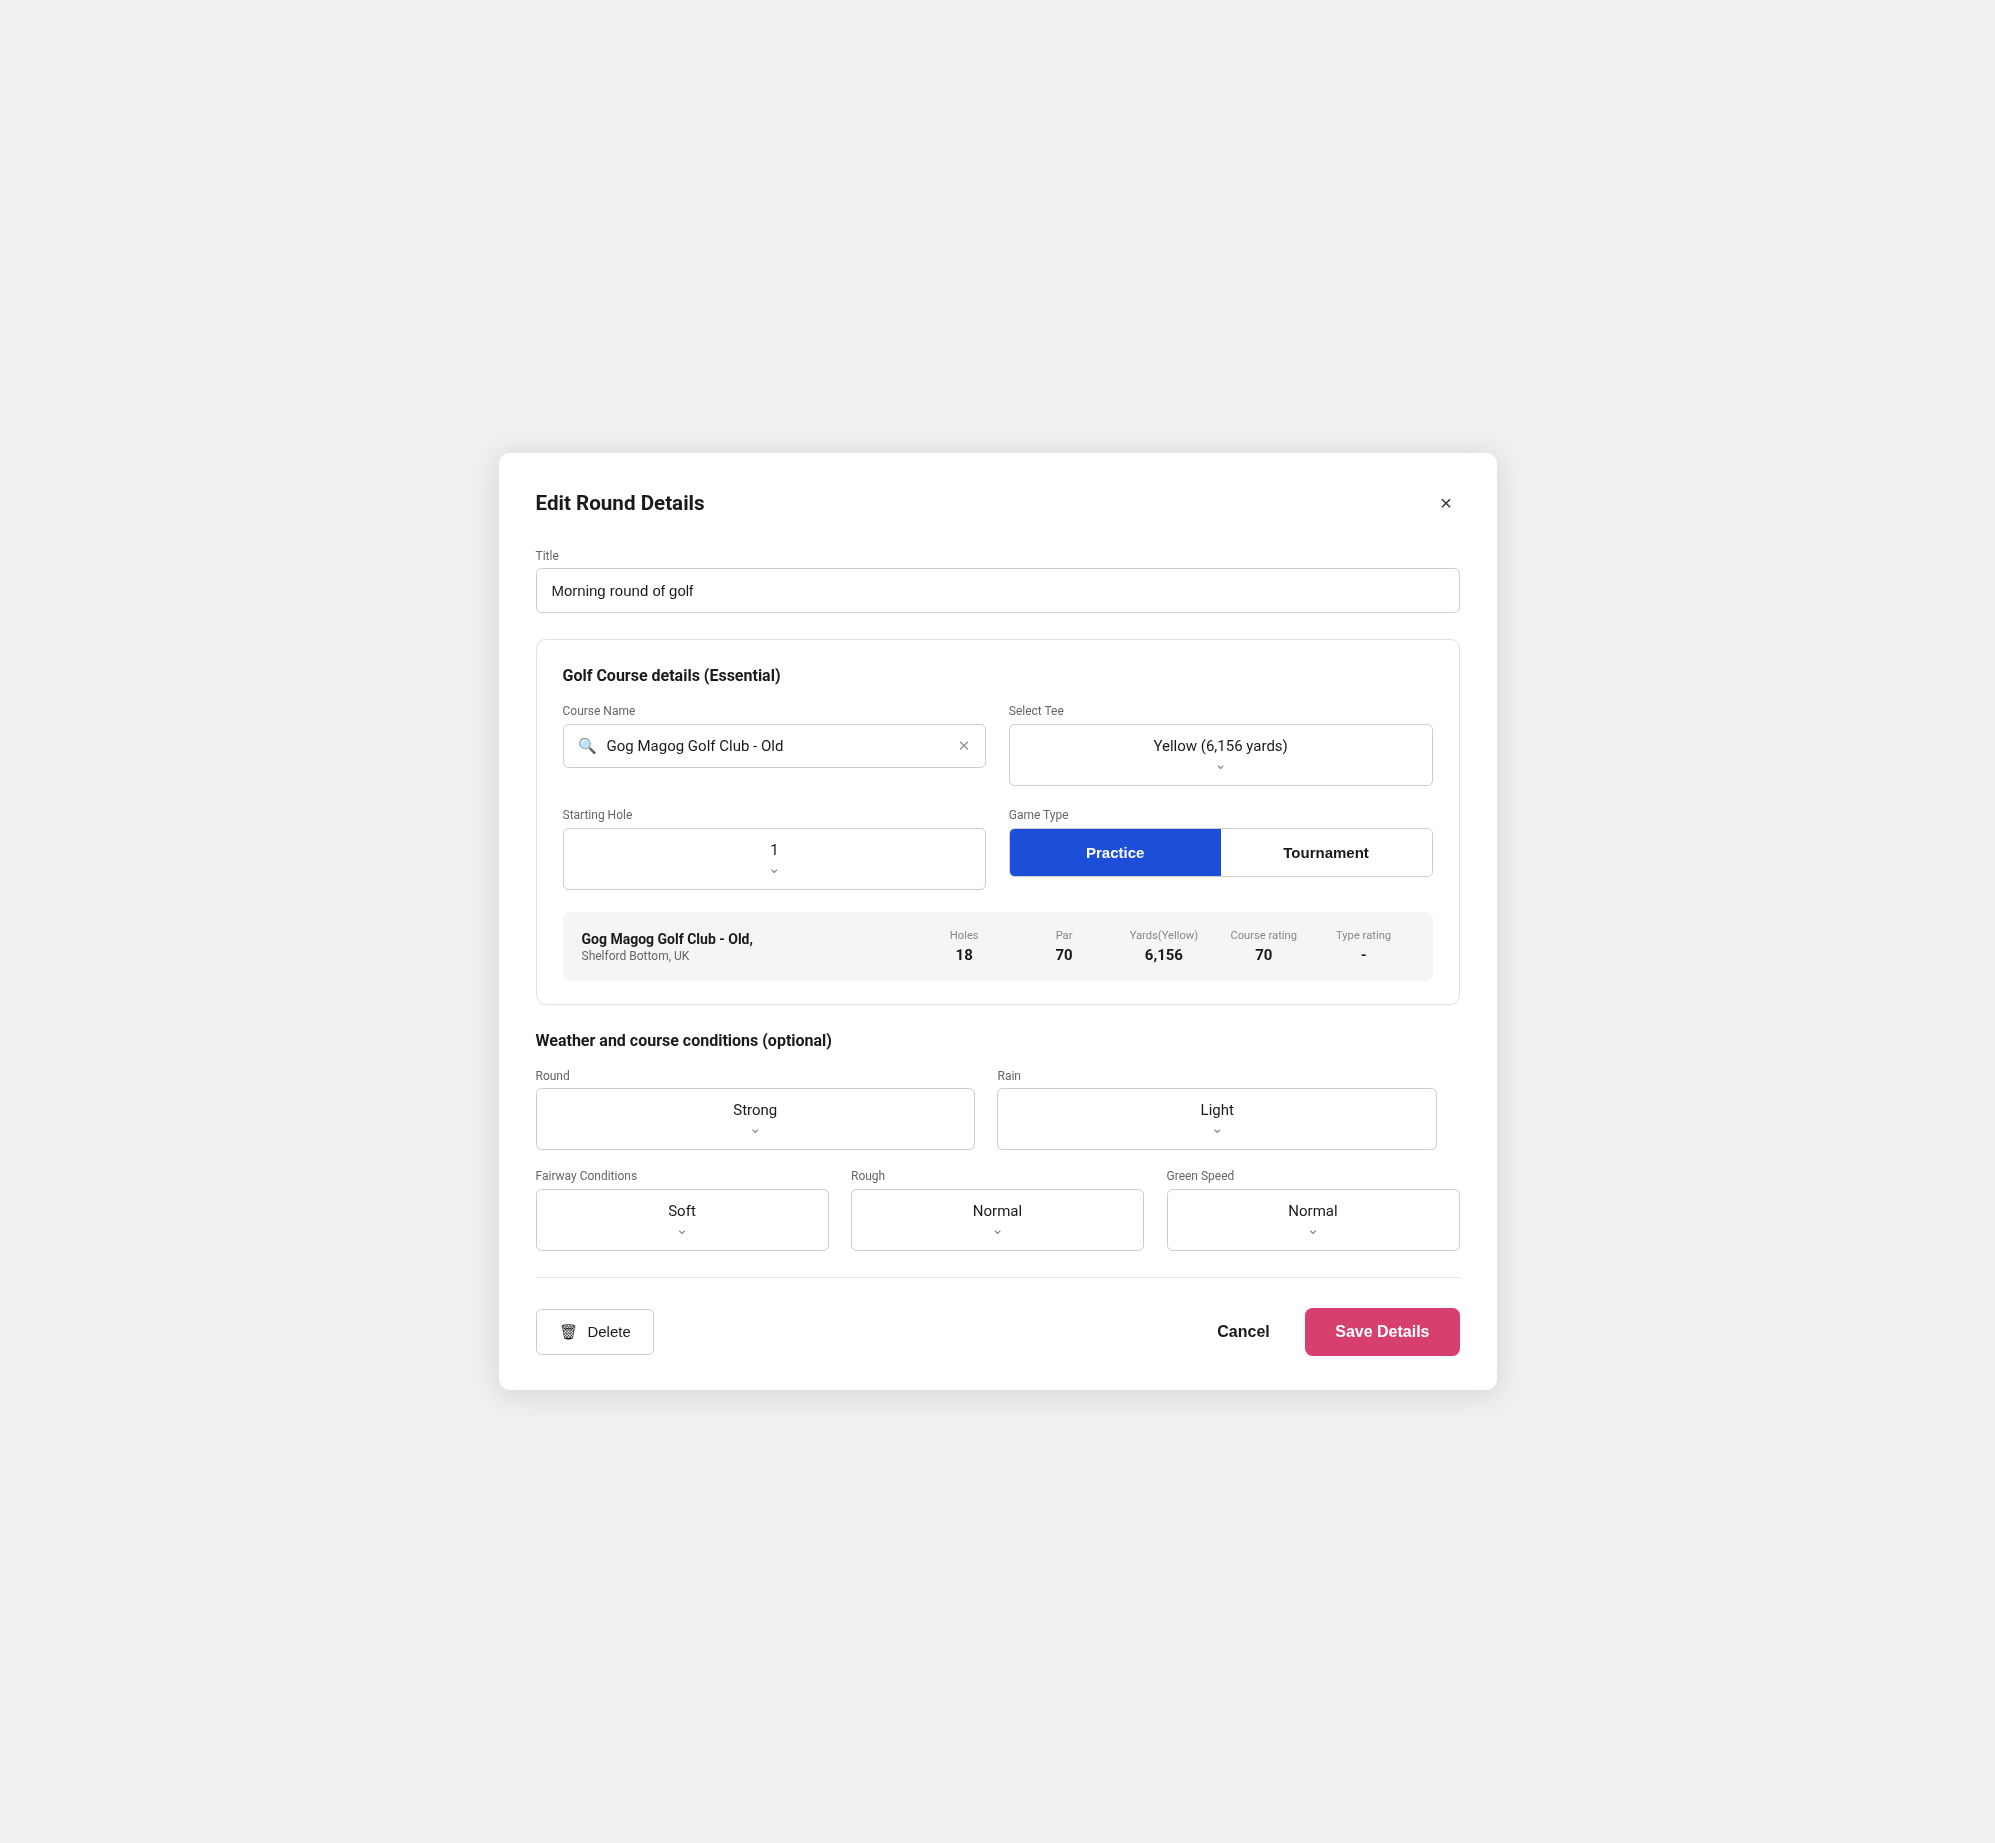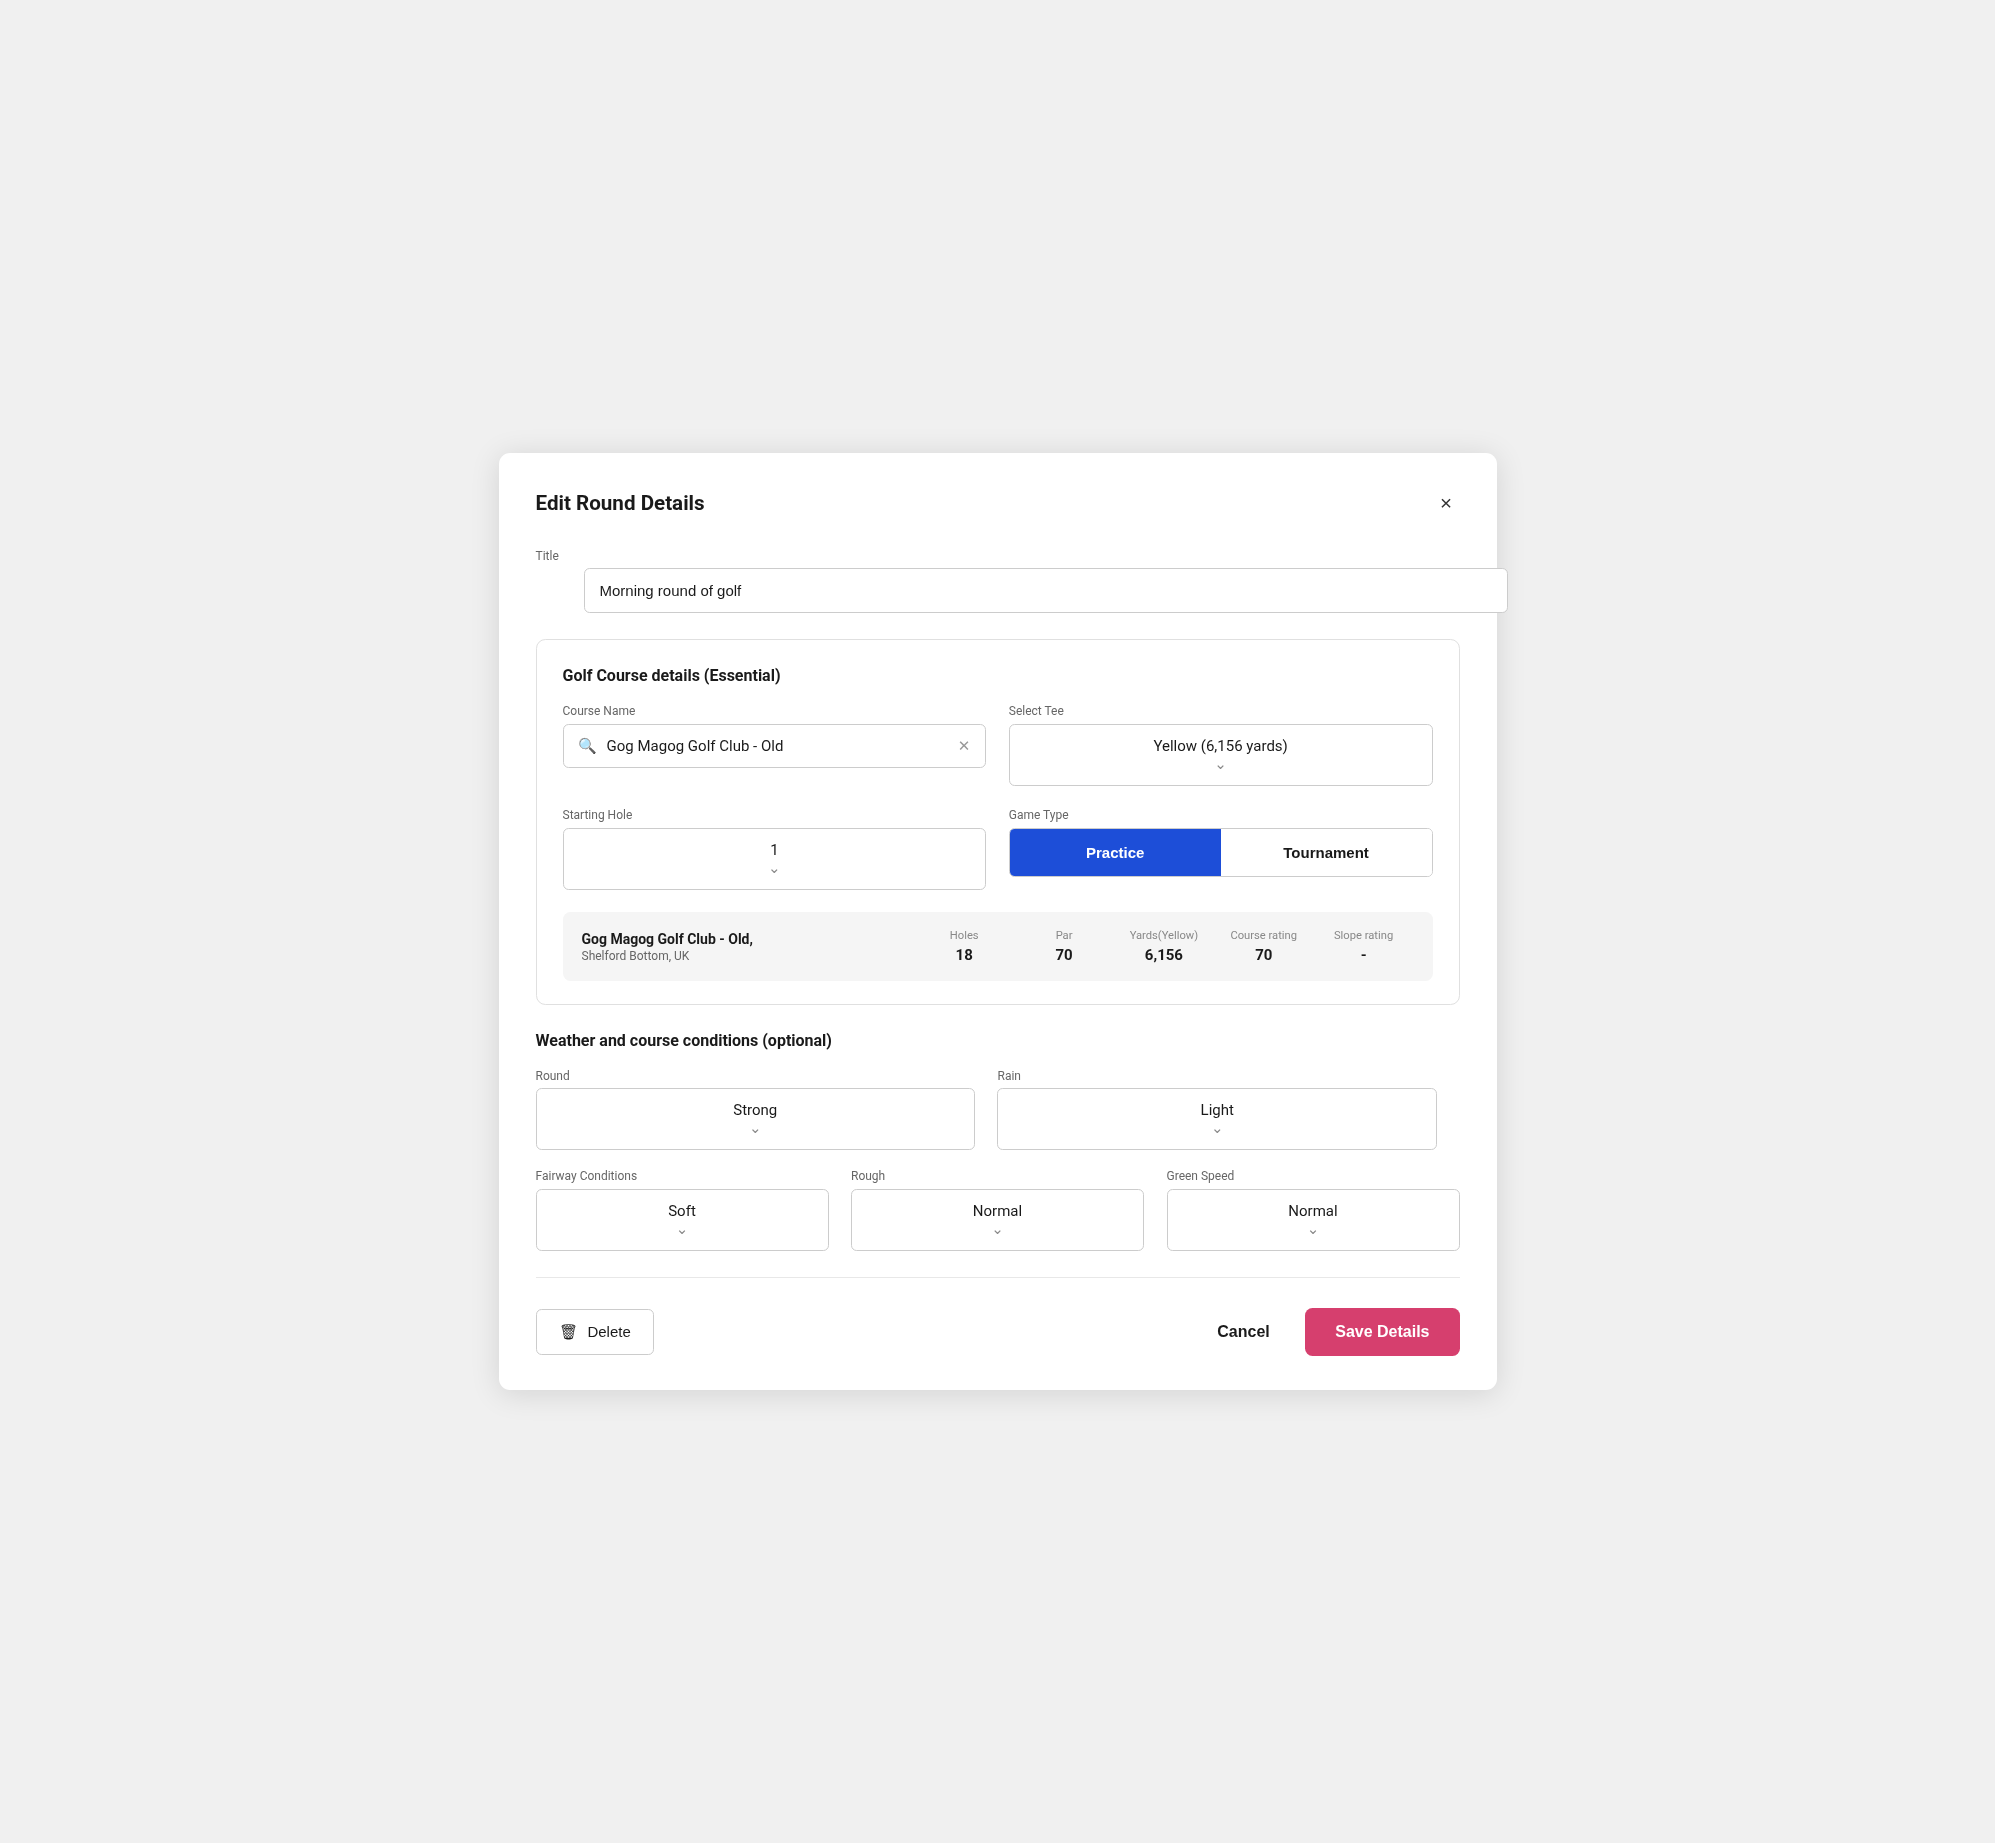--- a/index.html
+++ b/index.html
@@ -64,21 +64,20 @@
       flex: 1;
     }
     .text-input {
       border: 1.4px solid #ccc;
       border-radius: 5.6px;
       padding: 13px 15px;
       font-size: 15px;
       color: #1a1a1a;
       outline: none;
       width: 100%;
-      margin-left: 48px;
     }
     .date-time-row {
       display: flex;
       gap: 0;
     }
     .date-input-wrapper {
       display: flex;
       align-items: center;
       border: 1.4px solid #ccc;
       border-radius: 5.6px 0 0 5.6px;
@@ -370,21 +369,21 @@
         </div>
         <div class="stat-item">
           <div class="stat-label">Yards(Yellow)</div>
           <div class="stat-value">6,156</div>
         </div>
         <div class="stat-item">
           <div class="stat-label">Course rating</div>
           <div class="stat-value">70</div>
         </div>
         <div class="stat-item">
-          <div class="stat-label">Slope rating</div>
+          <div class="stat-label">Type rating</div>
           <div class="stat-value">-</div>
         </div>
       </div>
     </div>
   </div>
 
   <div class="conditions-section">
     <div class="conditions-title">Weather and course conditions (optional)</div>
 
     <div class="conditions-row">

